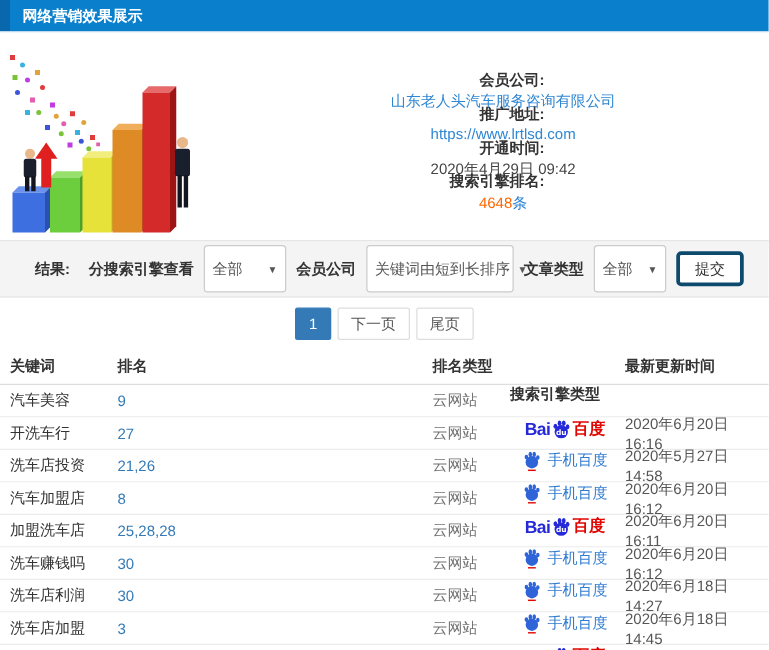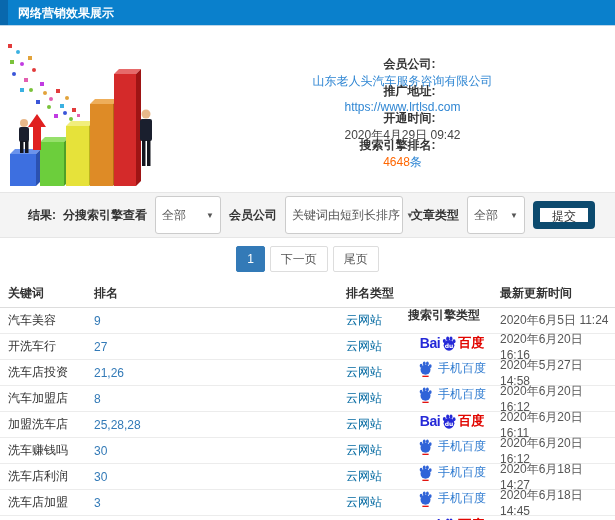--- a/index.html
+++ b/index.html
@@ -28,41 +28,41 @@
   .filter-bar { display:flex; align-items:center; height:46px; background:#f4f4f4;
     border-top:1px solid #e6e6e6; border-bottom:1px solid #e6e6e6; padding:0 20px 0 28px; }
   .result-label { font-weight:bold; color:#333; }
   .filter-group { margin-left:auto; display:flex; align-items:center; gap:8px; }
   .filter-label { font-weight:bold; color:#333; white-space:nowrap; }
   .select { display:flex; align-items:center; justify-content:space-between;
     background:#fff; border:1px solid #ccc; border-radius:3px; height:38px;
     padding:0 6px; color:#555; cursor:pointer; white-space:nowrap; }
   .select .caret { font-size:8px; color:#555; margin-left:6px; }
   .sel-engine { width:66px; } .sel-sort { width:118px; } .sel-article { width:58px; }
-  .btn-submit { height:28px; padding:0 12px; background:#fff; border:7px solid #0c4a6e;
+  .btn-submit { height:28px; padding:0 12px; background:#fff; border:3px solid #0c4a6e;
     border-radius:4px; color:#333; cursor:pointer; font-size:12px;
     font-family:inherit; }
 
   
   .pagination { height:42px; display:flex; align-items:center; justify-content:center; gap:5px; }
   .page-item { height:26px; min-width:26px; display:inline-flex; align-items:center;
     justify-content:center; padding:0 10px; background:#fff; border:1px solid #ddd;
     border-radius:2px; color:#555; cursor:pointer; }
   .page-item.active { background:#337ab7; border-color:#337ab7; color:#fff; }
 
   
   .thead { display:flex; align-items:center; height:28px; border-bottom:1px solid #ddd;
     font-weight:bold; color:#333; padding-left:8px; }
   .trow { display:flex; align-items:center; height:26px; border-bottom:1px solid #ececec;
     padding-left:8px; background:#fff; }
   .c1 { width:86px; } .c2 { width:252px; } .c3 { width:62px; }
   .c4 { width:88px; display:flex; justify-content:center; align-items:center;margin-top:44px; }
   .c5 { flex:1; padding-left:4px; }
   .rank-val { color:#337ab7; cursor:pointer; }
-  .rank-type { color:#0369a1; } .time-val { color:#555; }
+  .rank-type { color:#737373; } .time-val { color:#555; }
 
   
   .bd-logo { display:inline-flex; align-items:center; gap:1px; }
   .bd-bai { color:#2529d8; font-weight:bold; font-size:14px; letter-spacing:-0.5px; }
   .bd-cn  { color:#e10601; font-weight:bold; font-size:13px; }
   .mb-logo { display:inline-flex; align-items:center; gap:5px;text-align:center; }
   .mb-text { color:#2f7bd0; font-size:12px; }
 </style>
 </head>
 <body>
@@ -214,21 +214,20 @@
             <ellipse cx="10" cy="5.5" rx="2.3" ry="3.3" fill="#2529d8"></ellipse>
             <ellipse cx="15" cy="5.5" rx="2.3" ry="3.3" fill="#2529d8"></ellipse>
             <ellipse cx="19.6" cy="9.5" rx="2.2" ry="3" fill="#2529d8"></ellipse>
             <circle cx="12" cy="15.5" r="8" fill="#2529d8"></circle>
             <text x="12" y="19" font-size="9" font-weight="bold" fill="#ffffff" text-anchor="middle" font-family="DejaVu Sans, sans-serif" class="paw-du">du</text>
           </svg>
           <b class="bd-cn">百度</b>
         </span>
 
       </span>
-      <span class="c5 time-val">2020年6月5日 11:24</span>
     </div>
 
     <div class="trow">
       <span class="c1">开洗车行</span>
       <span class="c2"><span class="rank-val">27</span></span>
       <span class="c3 rank-type">云网站</span>
       <span class="c4">
 
         <span class="mb-logo" style="display: inline-flex;">
           <svg width="15" height="17" viewBox="0 0 24 27">

